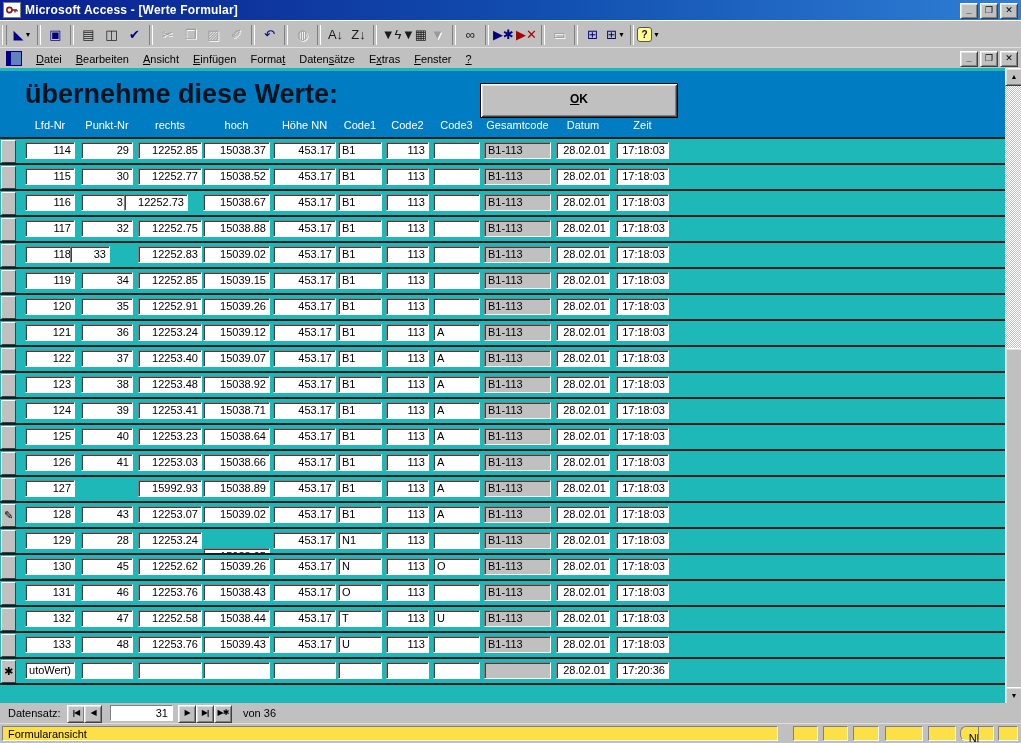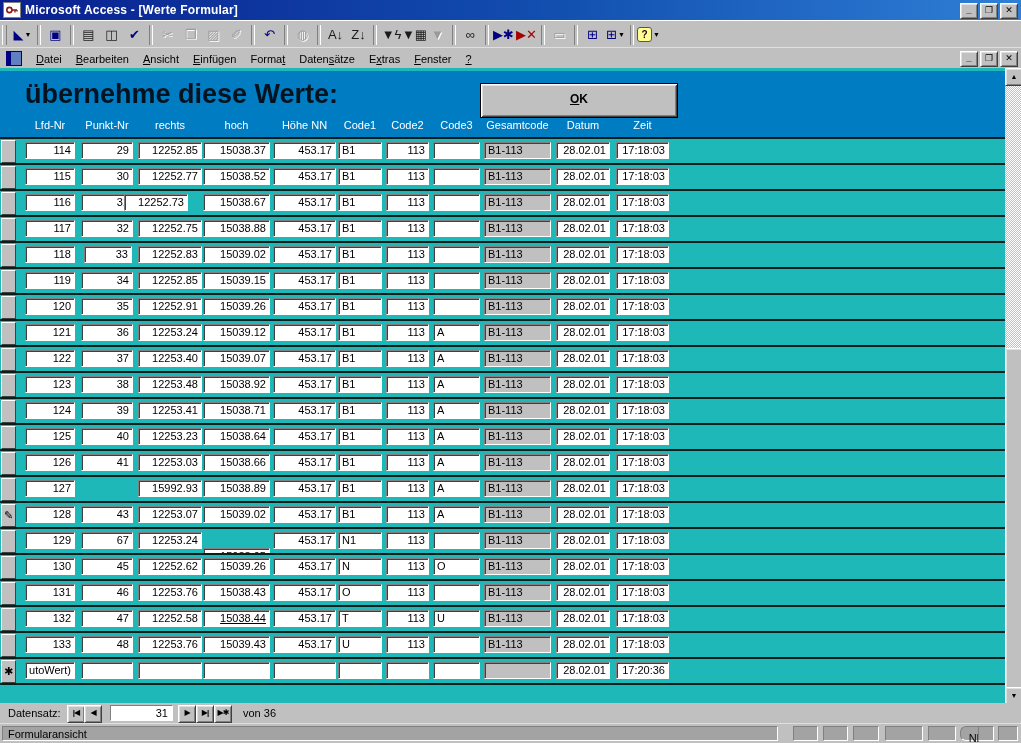--- a/index.html
+++ b/index.html
@@ -78,21 +78,21 @@
   #navbar{position:absolute;left:0;top:703px;width:1021px;height:20px;background:#c0c0c0;}
   #navbar .lbl{position:absolute;left:8px;top:4px;}
   .navbtn{position:absolute;top:2px;width:16px;height:16px;text-align:center;
     font-size:8px;font-weight:bold;line-height:14px;letter-spacing:-1px;}
   #navbox{position:absolute;left:110px;top:2px;width:63px;height:16px;background:#fff;
     box-sizing:border-box;text-align:right;line-height:14px;padding:0 4px;}
   #navof{position:absolute;left:243px;top:4px;}
   
   #statusbar{position:absolute;left:0;top:723px;width:1021px;height:20px;background:#c0c0c0;
     border-top:1px solid #dfdfdf;}
-  .spanel{position:absolute;top:2px;height:15px;background:#a3a3a3;
+  .spanel{position:absolute;top:2px;height:15px;background:#fde047;
     border:1px solid;border-color:#808080 #fff #fff #808080;
     line-height:14px;padding:0 5px;box-sizing:border-box;}
 </style>
 </head>
 <body>
 
 <div id="titlebar">
   <span class="appicon">
     <svg width="12" height="10" viewBox="0 0 12 10">
         <circle cx="3.4" cy="5" r="2.6" fill="none" stroke="#8b1a1a" stroke-width="1.6"></circle>
@@ -279,21 +279,21 @@
         <div class="field al-l" style="left: 338px; width: 44px;">B1</div>
         <div class="field al-r" style="left: 386px; width: 43px;">113</div>
         <div class="field al-l" style="left: 433px; width: 47px;"></div>
         <div class="field al-l gray" style="left: 484px; width: 67px;">B1-113</div>
         <div class="field al-r" style="left: 556px; width: 54px;">28.02.01</div>
         <div class="field al-r" style="left: 616px; width: 53px;">17:18:03</div>
       </div>
       <div class="row">
         <div class="selcell"></div>
         <div class="field al-r" style="left: 25px; width: 50px;">118</div>
-        <div class="field al-r" style="left: 84px; width: 48px;">33</div>
+        <div class="field al-r" style="left: 70px; width: 40px;">33</div>
         <div class="field al-r" style="left: 138px; width: 64px;">12252.83</div>
         <div class="field al-r" style="left: 203px; width: 67px;">15039.02</div>
         <div class="field al-r" style="left: 273px; width: 63px;">453.17</div>
         <div class="field al-l" style="left: 338px; width: 44px;">B1</div>
         <div class="field al-r" style="left: 386px; width: 43px;">113</div>
         <div class="field al-l" style="left: 433px; width: 47px;"></div>
         <div class="field al-l gray" style="left: 484px; width: 67px;">B1-113</div>
         <div class="field al-r" style="left: 556px; width: 54px;">28.02.01</div>
         <div class="field al-r" style="left: 616px; width: 53px;">17:18:03</div>
       </div>
@@ -433,21 +433,21 @@
         <div class="field al-l" style="left: 338px; width: 44px;">B1</div>
         <div class="field al-r" style="left: 386px; width: 43px;">113</div>
         <div class="field al-l" style="left: 433px; width: 47px;">A</div>
         <div class="field al-l gray" style="left: 484px; width: 67px;">B1-113</div>
         <div class="field al-r" style="left: 556px; width: 54px;">28.02.01</div>
         <div class="field al-r" style="left: 616px; width: 53px;">17:18:03</div>
       </div>
       <div class="row">
         <div class="selcell"></div>
         <div class="field al-r" style="left: 25px; width: 50px;">129</div>
-        <div class="field al-r" style="left: 81px; width: 52px;">67</div>
+        <div class="field al-r" style="left: 81px; width: 52px;">28</div>
         <div class="field al-r" style="left: 138px; width: 64px;">12253.24</div>
         <div class="field al-r" style="left: 203px; width: 67px; margin-top: 16px;">15038.95</div>
         <div class="field al-r" style="left: 273px; width: 63px;">453.17</div>
         <div class="field al-l" style="left: 338px; width: 44px;">N1</div>
         <div class="field al-r" style="left: 386px; width: 43px;">113</div>
         <div class="field al-l" style="left: 433px; width: 47px;"></div>
         <div class="field al-l gray" style="left: 484px; width: 67px;">B1-113</div>
         <div class="field al-r" style="left: 556px; width: 54px;">28.02.01</div>
         <div class="field al-r" style="left: 616px; width: 53px;">17:18:03</div>
       </div>
@@ -477,21 +477,21 @@
         <div class="field al-l" style="left: 433px; width: 47px;"></div>
         <div class="field al-l gray" style="left: 484px; width: 67px;">B1-113</div>
         <div class="field al-r" style="left: 556px; width: 54px;">28.02.01</div>
         <div class="field al-r" style="left: 616px; width: 53px;">17:18:03</div>
       </div>
       <div class="row">
         <div class="selcell"></div>
         <div class="field al-r" style="left: 25px; width: 50px;">132</div>
         <div class="field al-r" style="left: 81px; width: 52px;">47</div>
         <div class="field al-r" style="left: 138px; width: 64px;">12252.58</div>
-        <div class="field al-r" style="left: 203px; width: 67px; text-decoration: underline;">15038.44</div>
+        <div class="field al-r" style="left: 203px; width: 67px;">15038.44</div>
         <div class="field al-r" style="left: 273px; width: 63px;">453.17</div>
         <div class="field al-l" style="left: 338px; width: 44px;">T</div>
         <div class="field al-r" style="left: 386px; width: 43px;">113</div>
         <div class="field al-l" style="left: 433px; width: 47px;">U</div>
         <div class="field al-l gray" style="left: 484px; width: 67px;">B1-113</div>
         <div class="field al-r" style="left: 556px; width: 54px;">28.02.01</div>
         <div class="field al-r" style="left: 616px; width: 53px;">17:18:03</div>
       </div>
       <div class="row">
         <div class="selcell"></div>

